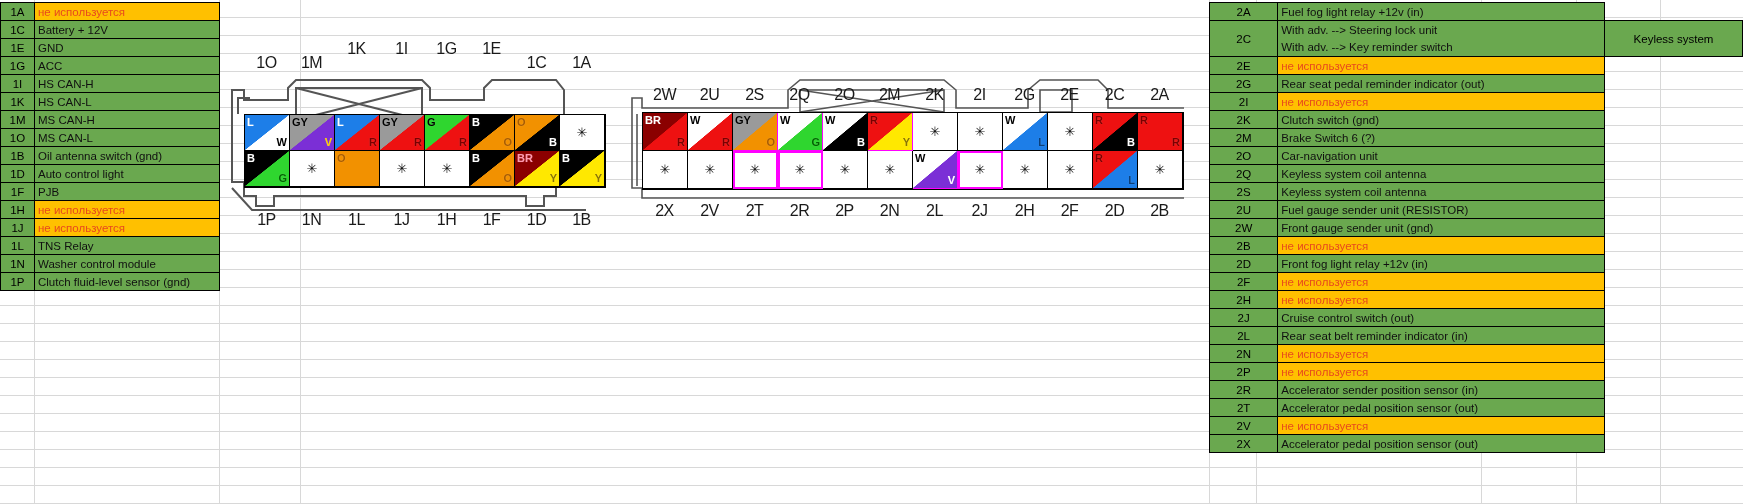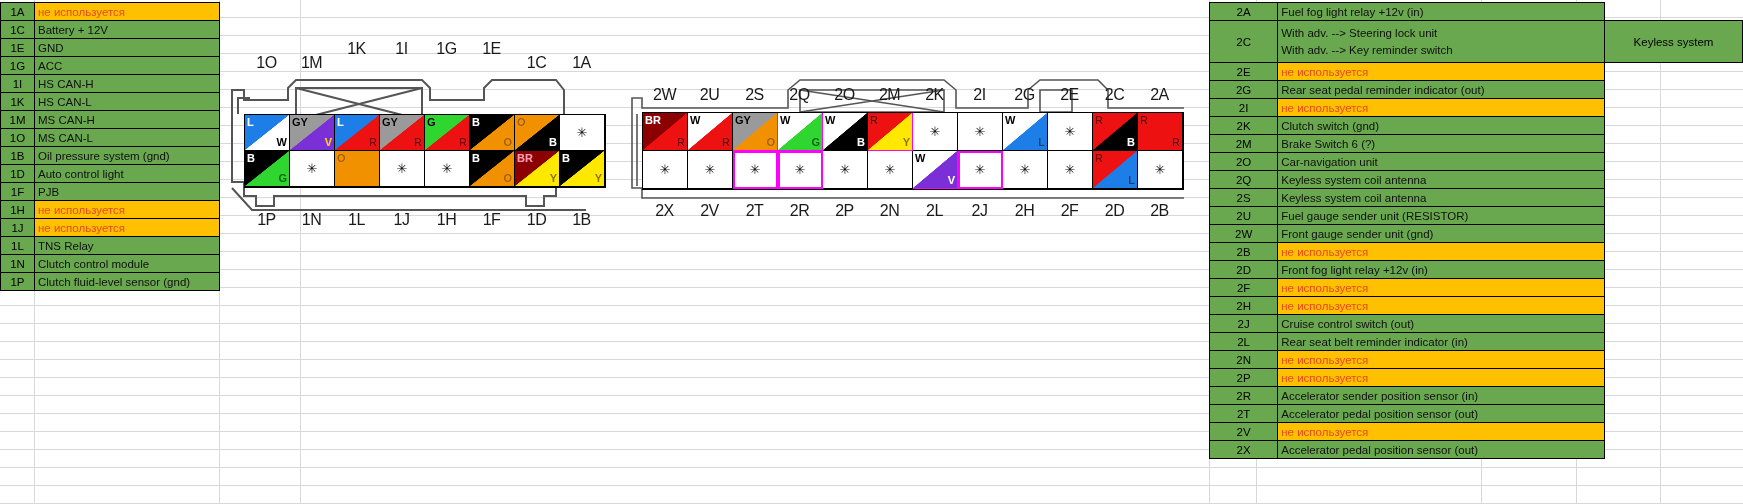--- a/index.html
+++ b/index.html
@@ -194,21 +194,21 @@
         <tr>
           <td class="pin-id">1M</td>
           <td class="pin-desc">MS CAN-H</td>
         </tr>
         <tr>
           <td class="pin-id">1O</td>
           <td class="pin-desc">MS CAN-L</td>
         </tr>
         <tr>
           <td class="pin-id">1B</td>
-          <td class="pin-desc">Oil pressure system (gnd)</td>
+          <td class="pin-desc">Oil antenna switch (gnd)</td>
         </tr>
         <tr>
           <td class="pin-id">1D</td>
           <td class="pin-desc">Auto control light</td>
         </tr>
         <tr>
           <td class="pin-id">1F</td>
           <td class="pin-desc">PJB</td>
         </tr>
         <tr>
@@ -218,21 +218,21 @@
         <tr>
           <td class="pin-id">1J</td>
           <td class="pin-desc unused">не используется</td>
         </tr>
         <tr>
           <td class="pin-id">1L</td>
           <td class="pin-desc">TNS Relay</td>
         </tr>
         <tr>
           <td class="pin-id">1N</td>
-          <td class="pin-desc">Clutch control module</td>
+          <td class="pin-desc">Washer control module</td>
         </tr>
         <tr>
           <td class="pin-id">1P</td>
           <td class="pin-desc">Clutch fluid-level sensor (gnd)</td>
         </tr>
       </tbody>
   </table>
 
   <div class="connector" id="connector1" style="left:226px; top:48px; width:390px; height:190px;">
 
@@ -494,21 +494,21 @@
         <tr>
           <td class="pin-id">2A</td>
           <td class="pin-desc">Fuel fog light relay +12v (in)</td>
         </tr>
         <tr>
           <td class="pin-id" rowspan="1" style="height: 36px;">2C</td>
           <td class="pin-desc stacked" style="height: 36px;">
             <div>With adv. --&gt; Steering lock unit</div>
             <div>With adv. --&gt; Key reminder switch</div>
           </td>
-          <td class="pin-note" style="height: 42px; margin-top: 32px;">Keyless system</td>
+          <td class="pin-note" style="height: 36px; margin-top: 32px;">Keyless system</td>
         </tr>
         <tr>
           <td class="pin-id">2E</td>
           <td class="pin-desc unused">не используется</td>
         </tr>
         <tr>
           <td class="pin-id">2G</td>
           <td class="pin-desc">Rear seat pedal reminder indicator (out)</td>
         </tr>
         <tr>

